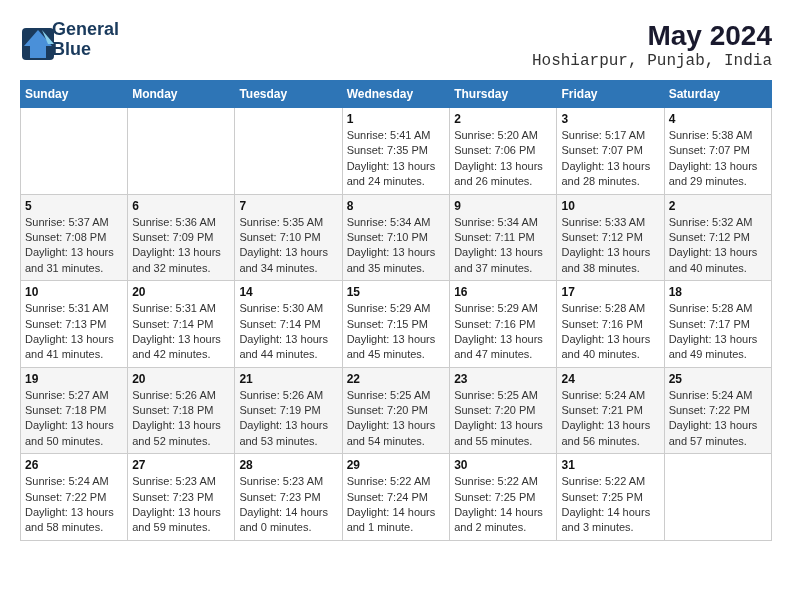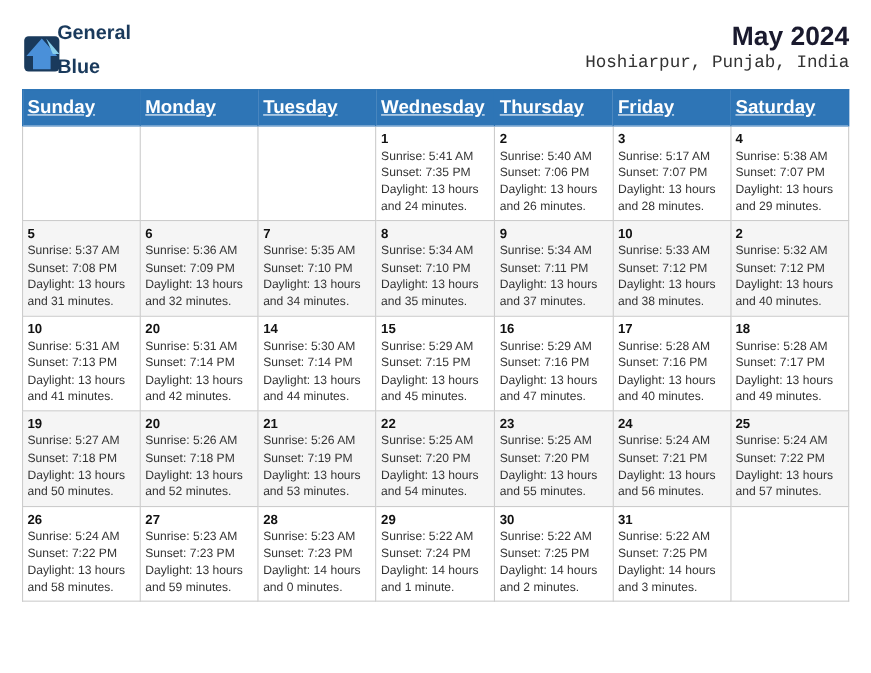--- a/index.html
+++ b/index.html
@@ -16,60 +16,58 @@
       align-items: flex-start;
       margin-bottom: 10px;
     }
     .logo-text {
       display: flex;
       flex-direction: column;
       font-size: 18px;
       font-weight: bold;
       color: #1a3a5c;
       line-height: 1.1;
-      gap: 11px;
     }
     .logo-text span:first-child { color: #1a3a5c; }
     .logo-icon {
       width: 28px;
       height: 28px;
       margin-right: 4px;
       position: relative;
     }
     .logo-wrapper {
       display: flex;
       align-items: center;
     }
     .title-area {
       text-align: right;
     }
     .title-area h1 {
-      font-size: 24px;
+      font-size: 28px;
       font-weight: bold;
       color: #1a1a2e;
     }
     .title-area h2 {
       font-size: 16px;
       font-weight: normal;
       color: #333;
       font-family: Liberation Mono, monospace;
     }
     .calendar {
       width: 100%;
       border-collapse: collapse;
       font-size: 11px;
     }
     .calendar th {
       background-color: #2e75b6;
       color: #fff;
       padding: 6px 4px;
       text-align: left;
-      font-size: 17px;
+      font-size: 12px;
       border: 1px solid #2e75b6;
-      text-decoration: underline;
     }
     .calendar td {
       border: 1px solid #ccc;
       vertical-align: top;
       padding: 4px;
       width: 108px;
       min-height: 80px;
       background: #fff;
     }
     .calendar tr:nth-child(even) td {
@@ -130,21 +128,21 @@
   <tr class="week-row">
         <td class="empty-cell"></td>
         <td class="empty-cell"></td>
         <td class="empty-cell"></td>
         <td>
           <div class="day-number">1</div>
           <div class="day-info"><span>Sunrise: 5:41 AM</span><br><span>Sunset: 7:35 PM</span><br><span>Daylight: 13 hours</span><br><span>and 24 minutes.</span></div>
         </td>
         <td>
           <div class="day-number">2</div>
-          <div class="day-info"><span>Sunrise: 5:40 AM</span><br><span>Sunset: 7:06 PM</span><br><span>Daylight: 13 hours</span><br><span>and 26 minutes.</span></div>
+          <div class="day-info"><span>Sunrise: 5:20 AM</span><br><span>Sunset: 7:06 PM</span><br><span>Daylight: 13 hours</span><br><span>and 26 minutes.</span></div>
         </td>
         <td>
           <div class="day-number">3</div>
           <div class="day-info"><span>Sunrise: 5:17 AM</span><br><span>Sunset: 7:07 PM</span><br><span>Daylight: 13 hours</span><br><span>and 28 minutes.</span></div>
         </td>
         <td>
           <div class="day-number">4</div>
           <div class="day-info"><span>Sunrise: 5:38 AM</span><br><span>Sunset: 7:07 PM</span><br><span>Daylight: 13 hours</span><br><span>and 29 minutes.</span></div>
         </td>
       </tr>

